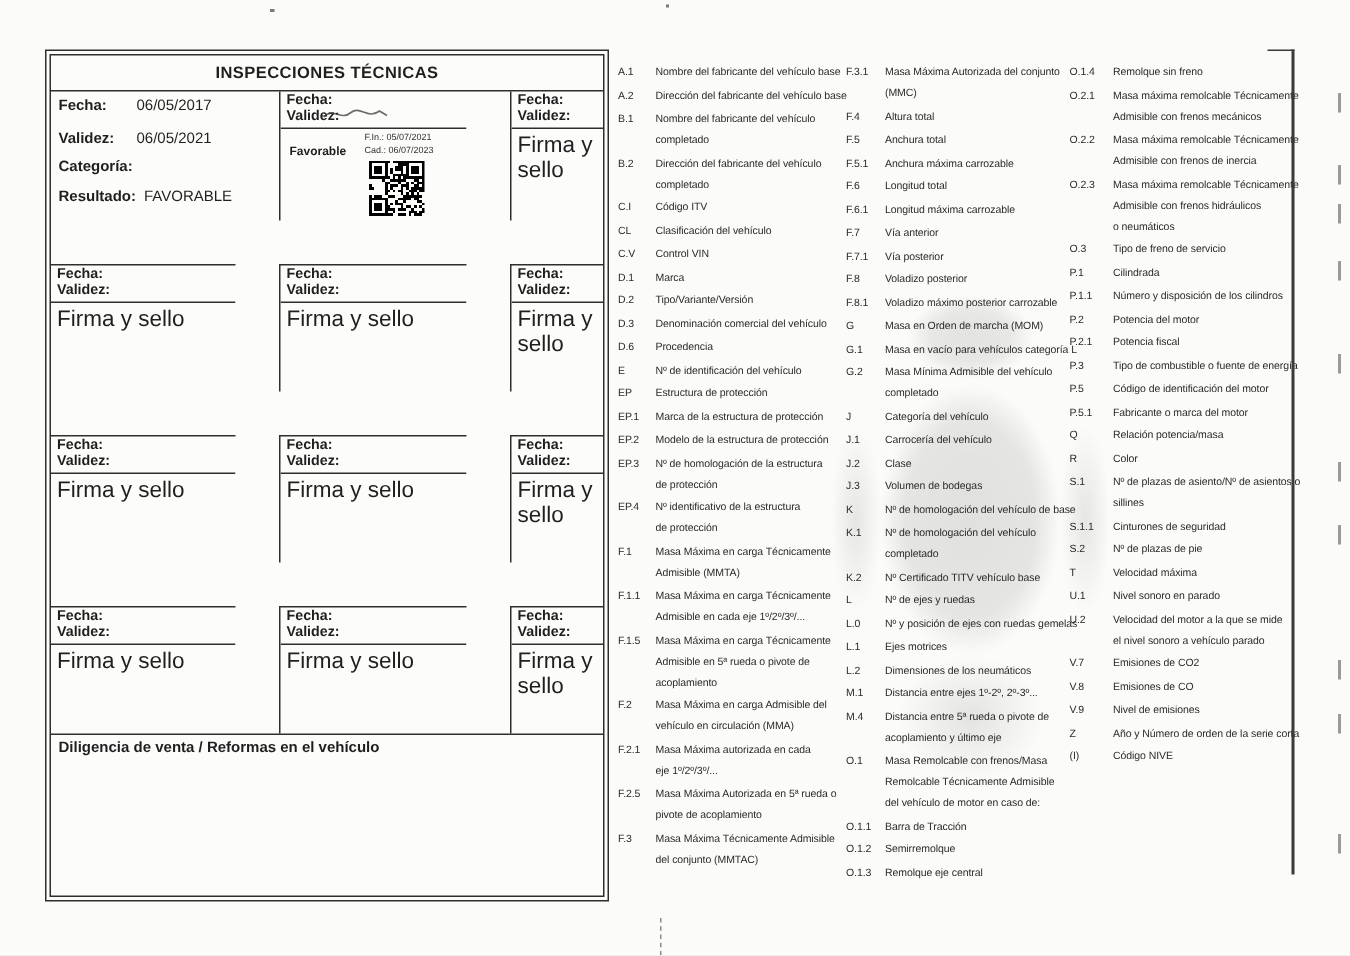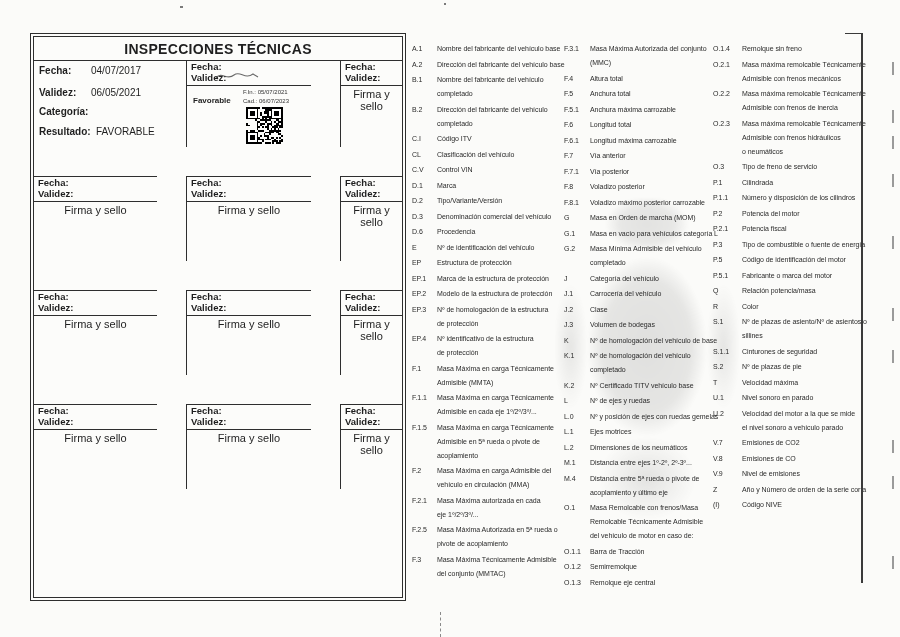--- a/index.html
+++ b/index.html
@@ -11,35 +11,35 @@
   .card-outer{
     position:absolute;left:30px;top:33px;width:376px;height:568px;
     border:1px solid #2e2e2e;padding:2px;box-sizing:border-box;background:#fcfcfa;
   }
   .card-inner{
     border:1px solid #2e2e2e;width:100%;height:100%;box-sizing:border-box;
     display:flex;flex-direction:column;
   }
   .card-title{
     height:23px;border-bottom:1px solid #2e2e2e;display:flex;align-items:center;
-    justify-content:center;font-weight:bold;font-size:14px;letter-spacing:.3px;
+    justify-content:center;font-weight:bold;font-size:11px;letter-spacing:.3px;
   }
   .grid{
     display:grid;grid-template-columns:123px 125px 1fr;
     grid-template-rows:86px 85px 85px 85px;
     gap:29px;
   }
   .cell{box-sizing:border-box;position:relative;overflow:hidden;}
   .bl{border-left:1px solid #2e2e2e;}
   .bt{border-top:1px solid #2e2e2e;}
   .cell-head{
     padding:1px 4px 2px 4px;font-weight:bold;font-size:9.5px;line-height:10.5px;
     border-bottom:1px solid #2e2e2e;position:relative;
   }
-  .cell-body{padding:2px 4px;font-size:11px;text-align:center;}
+  .cell-body{padding:2px 4px;font-size:15px;}
   
   .sum-row{display:flex;padding:0 2px 0 5px;font-size:10px;line-height:12px;}
   .sum-label{font-weight:bold;width:52px;flex:none;}
   .sum-label.wide{width:57px;}
   .mt4{margin-top:4px;}.mt10{margin-top:10px;}.mt7{margin-top:7px;}.mt8{margin-top:8px;}
   
   .stamp{position:absolute;left:4px;top:34px;width:118px;height:50px;}
   .stamp-left{position:absolute;left:2px;top:0;}
   .st-result{font-size:8px;font-weight:bold;line-height:11px;}
   .st-plate{font-size:8px;font-weight:bold;line-height:12px;letter-spacing:.3px;margin-top:47px;}
@@ -99,21 +99,21 @@
   <div class="card-outer">
     <div class="card-inner">
 
       <div class="card-title">INSPECCIONES TÉCNICAS</div>
 
       <div class="grid" id="card-grid">
 
         <div class="cell">
           <div class="sum-row mt4">
             <span class="sum-label">Fecha:</span>
-            <span>04/07/2017</span>
+            <span>06/05/2017</span>
           </div>
           <div class="sum-row mt10">
             <span class="sum-label">Validez:</span>
             <span>06/05/2021</span>
           </div>
           <div class="sum-row mt7">
             <span class="sum-label">Categoría:</span>
             <span></span>
           </div>
           <div class="sum-row mt8">
@@ -363,20 +363,23 @@
           </div>
           <div class="cell bt bl">
             <div class="cell-head">
               <div>Fecha:</div>
               <div>Validez:</div>
             </div>
             <div class="cell-body">Firma y sello</div>
           </div>
         </div>
 
+      <div class="diligencia">
+        <span>Diligencia de venta / Reformas en el vehículo</span>
+      </div>
 
     </div>
   </div>
 
   <div class="legend" id="legend">
     <div class="legend-col">
         <div class="entry">
           <span class="code">A.1</span>
           <div class="lines">
             <div>Nombre del fabricante del vehículo base</div>

